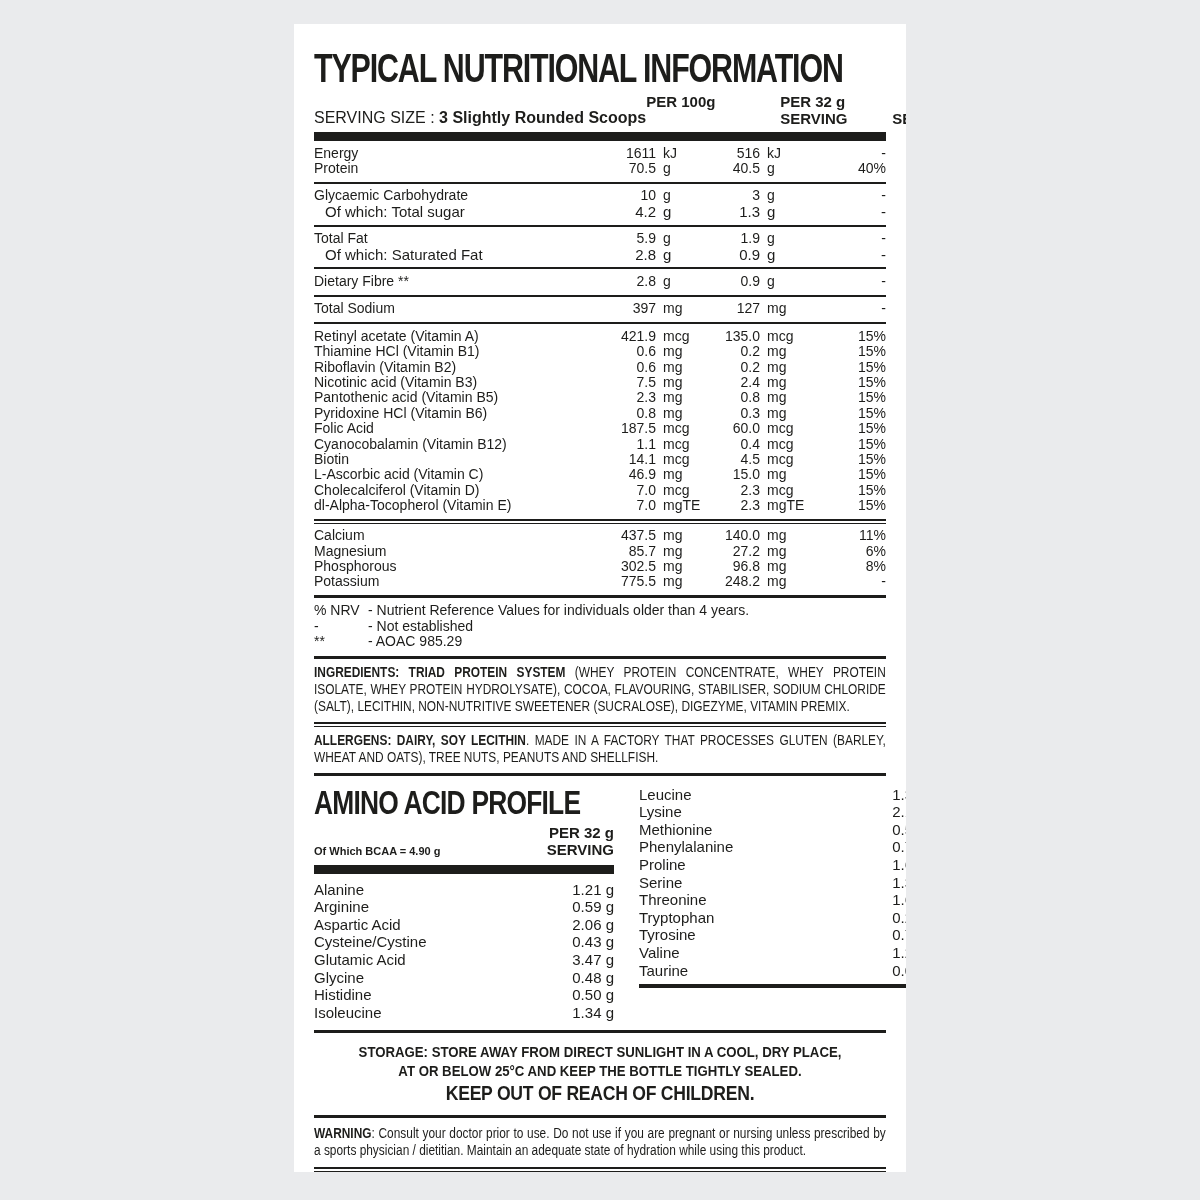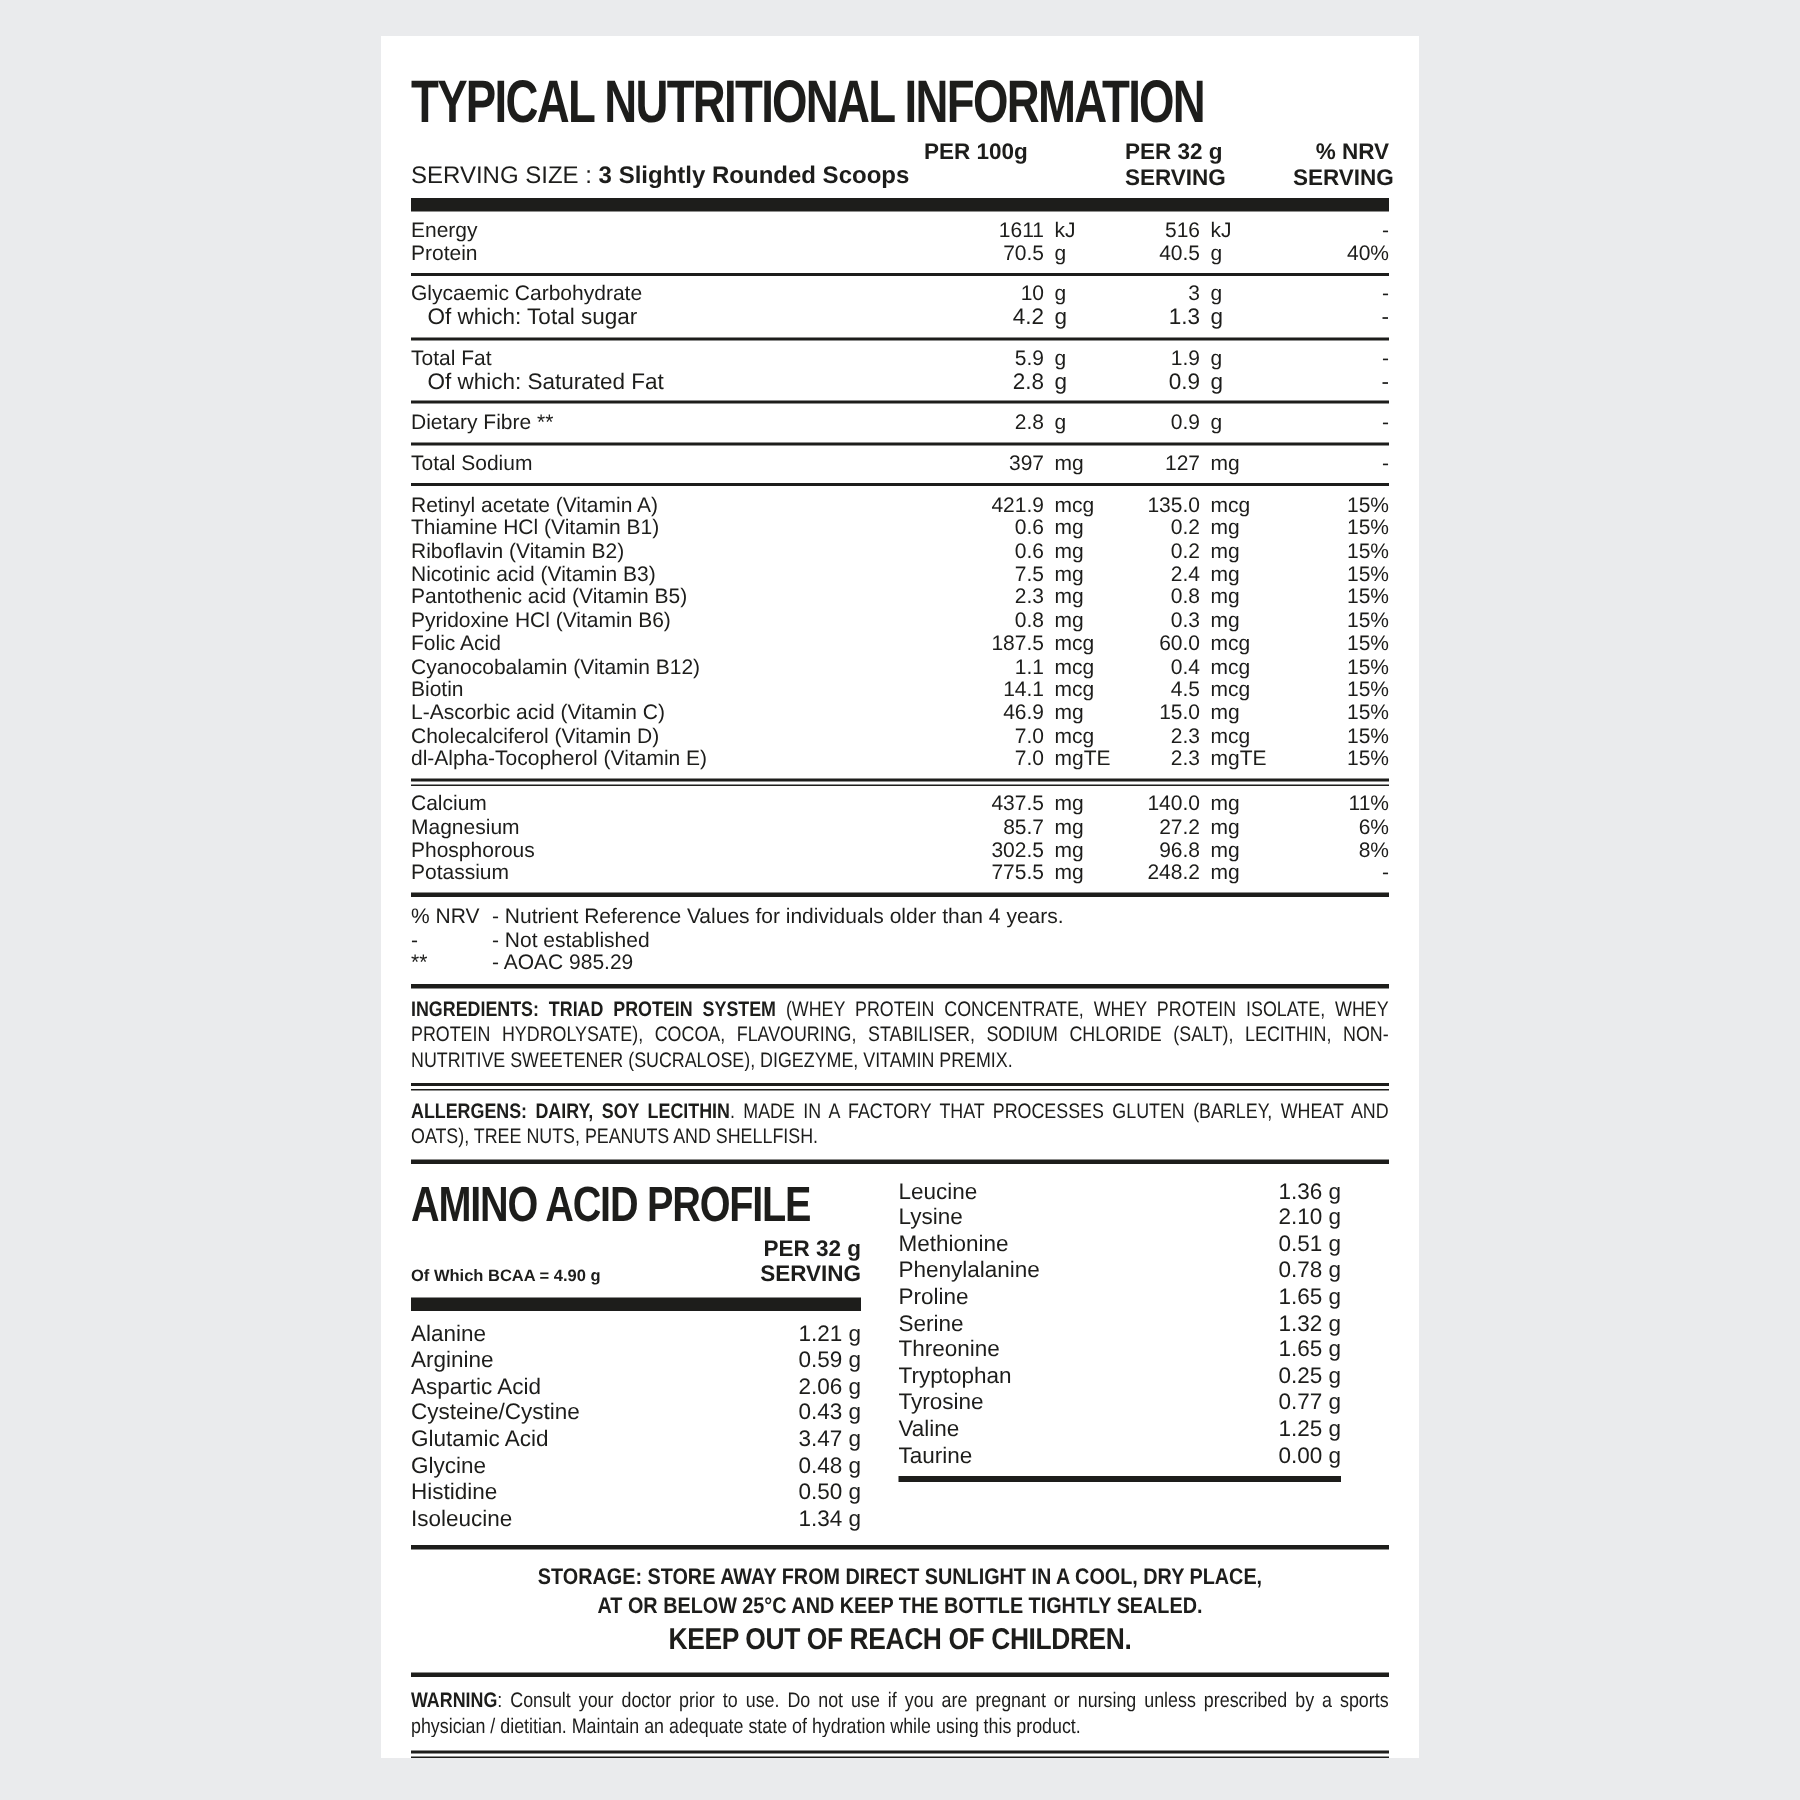--- a/index.html
+++ b/index.html
@@ -4,21 +4,21 @@
 <style>
   * { margin:0; padding:0; box-sizing:border-box; }
   html,body { width:1200px; height:1200px; }
   body {
     background:#eaebed;
     font-family:"Liberation Sans", sans-serif;
     color:#1d1d1b;
     -webkit-font-smoothing:antialiased;
   }
   .panel {
-    width:692px; height:1148px;
+    width:612px; height:1148px;
     margin:24px auto 0 auto;
     background:#ffffff;
     padding:24px 20px 20px 20px;
     overflow:hidden;
   }
   
   .condL { transform:scaleX(0.85); transform-origin:0 50%; width:117.6%; }
   .condC { transform:scaleX(0.88); transform-origin:50% 50%; }
 
   .main-title {

